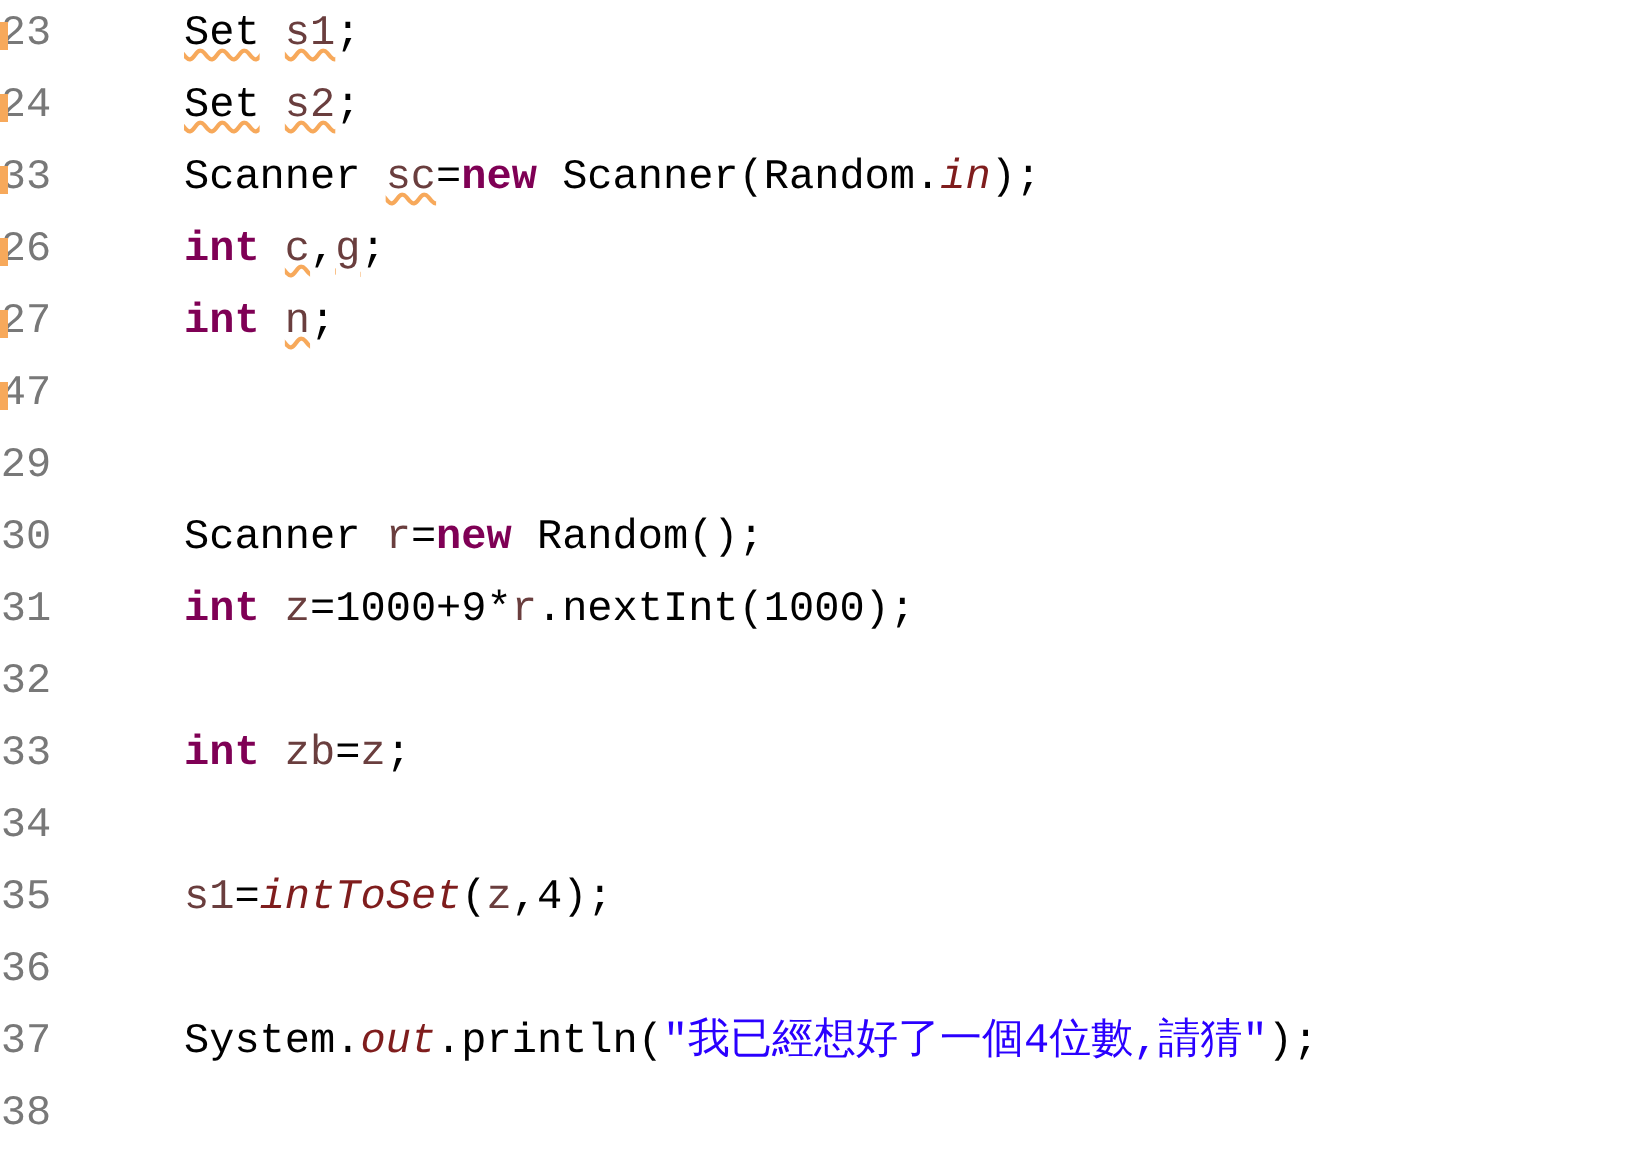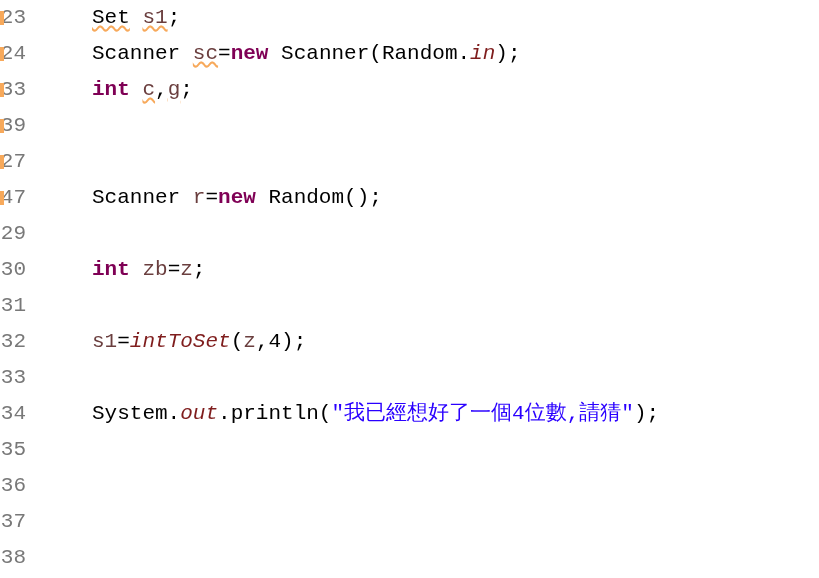--- a/index.html
+++ b/index.html
@@ -16,21 +16,21 @@
       overflow: hidden;
     }
     .editor {
       display: flex;
       width: 100%;
       height: 100%;
     }
     .gutter {
       background: #ffffff;
       padding-right: 8px;
-      text-align: right;
+      text-align: center;
       color: #787878;
       min-width: 38px;
       user-select: none;
     }
     .code-area {
       flex: 1;
       background: #ffffff;
     }
     .line {
       height: 36px;
@@ -76,41 +76,44 @@
     .underline { text-decoration: underline; text-decoration-color: #f7a95b; text-decoration-style: wavy; }
   </style>
 </head>
 <body>
 
 <div class="editor">
   <div class="gutter">
       <div class="gutter-line"><span class="gutter-marker"></span><span>23</span></div>
       <div class="gutter-line"><span class="gutter-marker"></span><span>24</span></div>
       <div class="gutter-line"><span class="gutter-marker"></span><span>33</span></div>
-      <div class="gutter-line"><span class="gutter-marker"></span><span>39</span></div>
+      <div class="gutter-line"><span class="gutter-marker"></span><span>26</span></div>
       <div class="gutter-line"><span class="gutter-marker"></span><span>27</span></div>
       <div class="gutter-line"><span class="gutter-marker"></span><span>47</span></div>
       <div class="gutter-line"><span>29</span></div>
       <div class="gutter-line"><span>30</span></div>
       <div class="gutter-line"><span>31</span></div>
       <div class="gutter-line"><span>32</span></div>
       <div class="gutter-line"><span>33</span></div>
       <div class="gutter-line"><span>34</span></div>
       <div class="gutter-line"><span>35</span></div>
       <div class="gutter-line"><span>36</span></div>
       <div class="gutter-line"><span>37</span></div>
       <div class="gutter-line"><span>38</span></div>
     </div>
   <div class="code-area">
       <div class="line code-line"><span class="type underline">Set</span><span> </span><span class="ident underline">s1</span><span class="punct">;</span></div>
+      <div class="line code-line"><span class="type underline">Set</span><span> </span><span class="ident underline">s2</span><span class="punct">;</span></div>
       <div class="line code-line"><span class="type">Scanner </span><span class="ident underline">sc</span><span class="punct">=</span><span class="kw">new</span><span class="type"> Scanner(Random.</span><span class="field-static">in</span><span class="punct">);</span></div>
       <div class="line code-line"><span class="kw">int</span><span> </span><span class="ident underline">c</span><span class="punct">,</span><span class="ident underline">g</span><span class="punct">;</span></div>
+      <div class="line code-line"><span class="kw">int</span><span> </span><span class="ident underline">n</span><span class="punct">;</span></div>
       <div class="line code-line"></div>
       <div class="line code-line"></div>
       <div class="line code-line"><span class="type">Scanner </span><span class="ident">r</span><span class="punct">=</span><span class="kw">new</span><span class="type"> Random();</span></div>
+      <div class="line code-line"><span class="kw">int</span><span> </span><span class="ident">z</span><span class="punct">=1000+9*</span><span class="ident">r</span><span class="method">.nextInt(1000);</span></div>
       <div class="line code-line"></div>
       <div class="line code-line"><span class="kw">int</span><span> </span><span class="ident">zb</span><span class="punct">=</span><span class="ident">z</span><span class="punct">;</span></div>
       <div class="line code-line"></div>
       <div class="line code-line"><span class="ident">s1</span><span class="punct">=</span><span class="field-static">intToSet</span><span class="punct">(</span><span class="ident">z</span><span class="punct">,4);</span></div>
       <div class="line code-line"></div>
       <div class="line code-line"><span class="type">System.</span><span class="field-static">out</span><span class="method">.println(</span><span class="string">"我已經想好了一個4位數,請猜"</span><span class="punct">);</span></div>
     </div>
 </div>
 
 </body></html>

